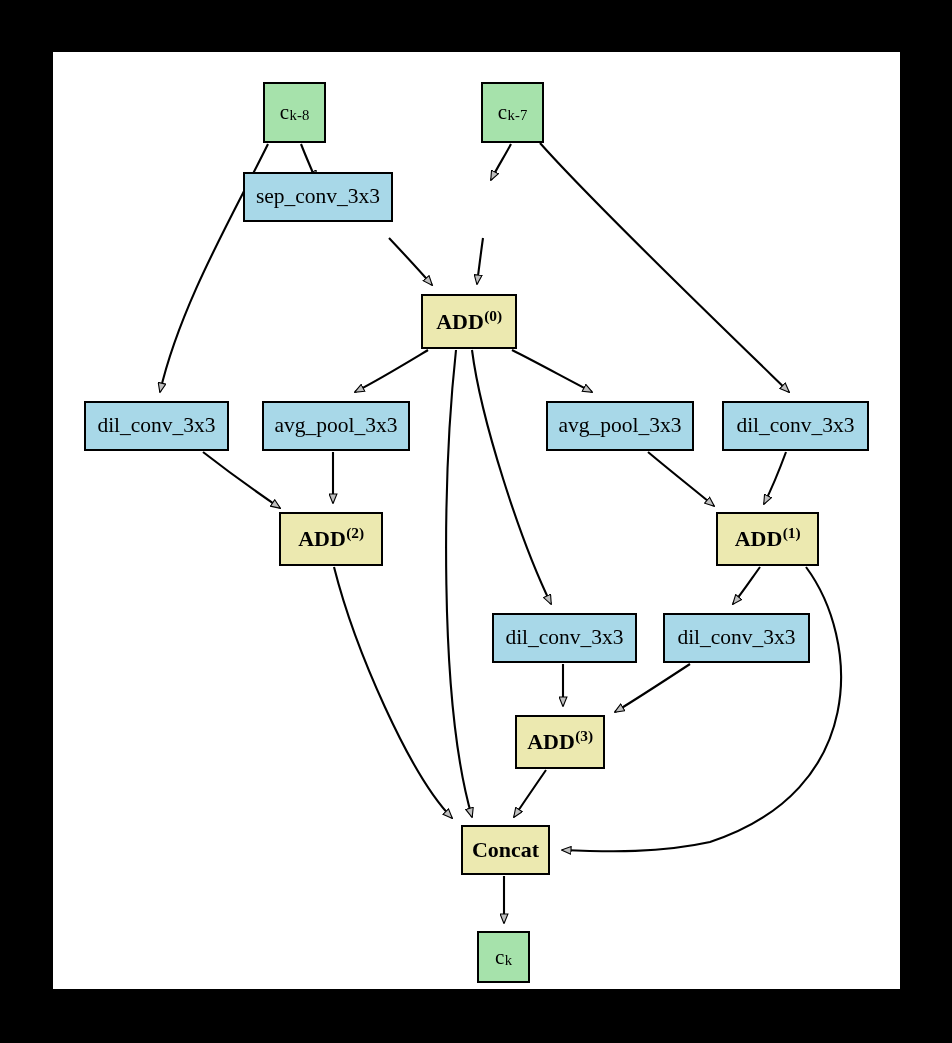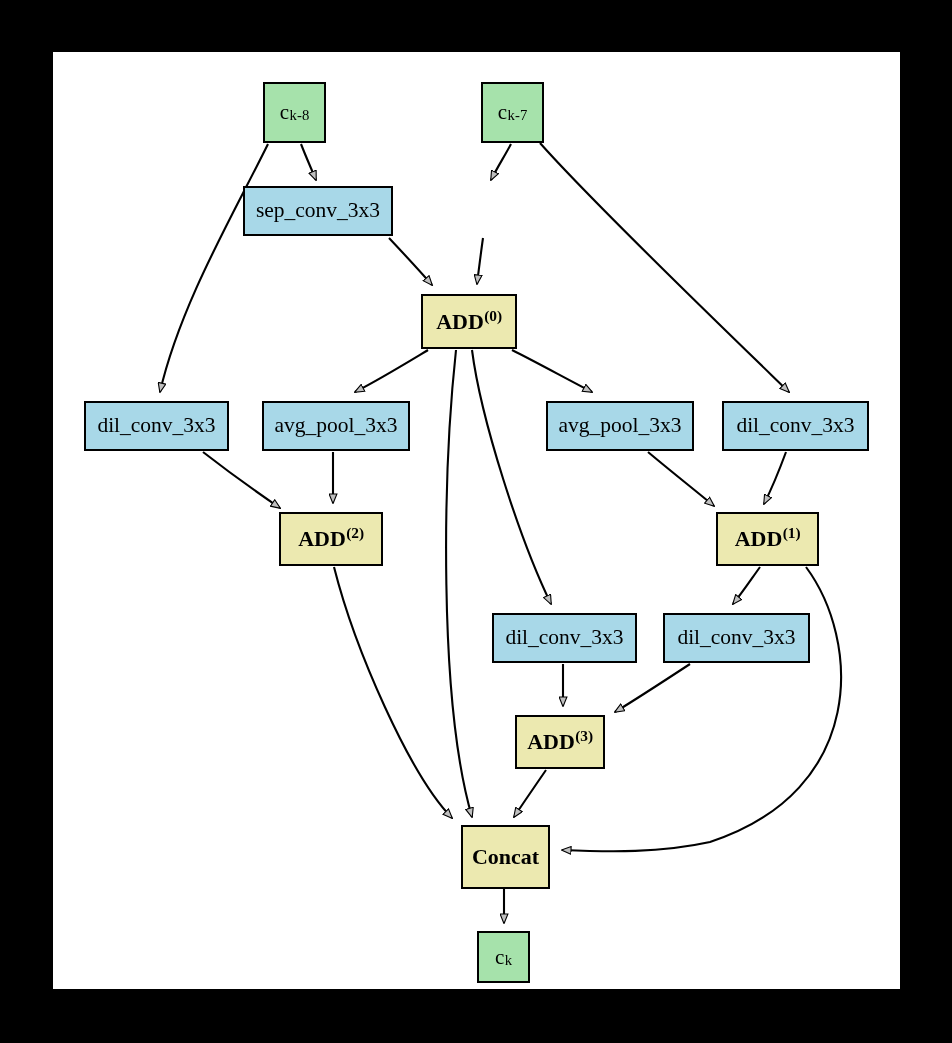--- a/index.html
+++ b/index.html
@@ -136,21 +136,21 @@
     </g>
   </svg>
 <div class="node node-input" style="left: 263px; top: 82px; width: 63px; height: 61px;">
       <span class="nlabel">c</span>
       <span class="sub">k-8</span>
     </div>
     <div class="node node-input" style="left: 481px; top: 82px; width: 63px; height: 61px;">
       <span class="nlabel">c</span>
       <span class="sub">k-7</span>
     </div>
-    <div class="node node-op" style="left: 243px; top: 186px; width: 150px; height: 50px;">
+    <div class="node node-op" style="left: 243px; top: 172px; width: 150px; height: 50px;">
       <span class="nlabel">sep_conv_3x3</span>
     </div>
     <div class="node node-sum" style="left: 421px; top: 294px; width: 96px; height: 55px;">
       <span class="nlabel">ADD</span>
       <span class="sup">(0)</span>
     </div>
     <div class="node node-op" style="left: 84px; top: 401px; width: 145px; height: 50px;">
       <span class="nlabel">dil_conv_3x3</span>
     </div>
     <div class="node node-op" style="left: 262px; top: 401px; width: 148px; height: 50px;">
@@ -173,20 +173,20 @@
     <div class="node node-op" style="left: 492px; top: 613px; width: 145px; height: 50px;">
       <span class="nlabel">dil_conv_3x3</span>
     </div>
     <div class="node node-op" style="left: 663px; top: 613px; width: 147px; height: 50px;">
       <span class="nlabel">dil_conv_3x3</span>
     </div>
     <div class="node node-sum" style="left: 515px; top: 715px; width: 90px; height: 54px;">
       <span class="nlabel">ADD</span>
       <span class="sup">(3)</span>
     </div>
-    <div class="node node-sum" style="left: 461px; top: 825px; width: 89px; height: 64px;">
+    <div class="node node-sum" style="left: 461px; top: 825px; width: 89px; height: 50px;">
       <span class="nlabel">Concat</span>
     </div>
     <div class="node node-input" style="left: 477px; top: 931px; width: 53px; height: 52px;">
       <span class="nlabel">c</span>
       <span class="sub">k</span>
     </div>
   </div>
 
 </body></html>

